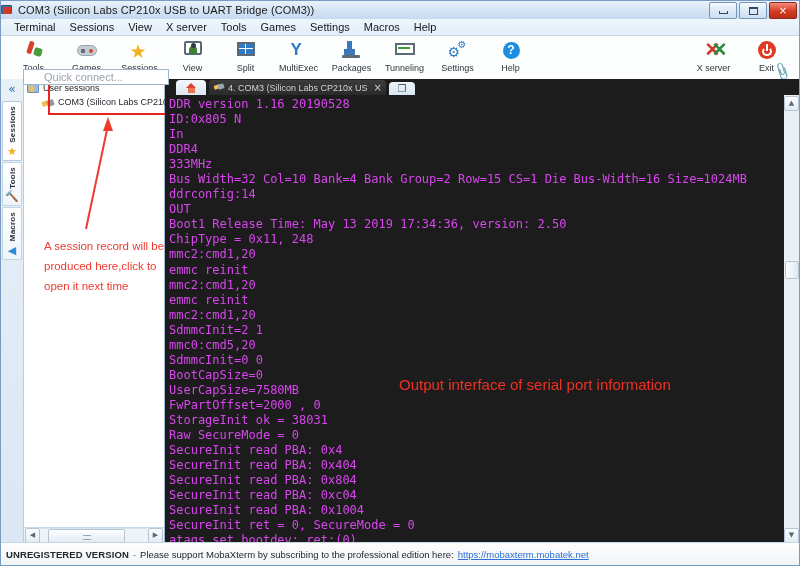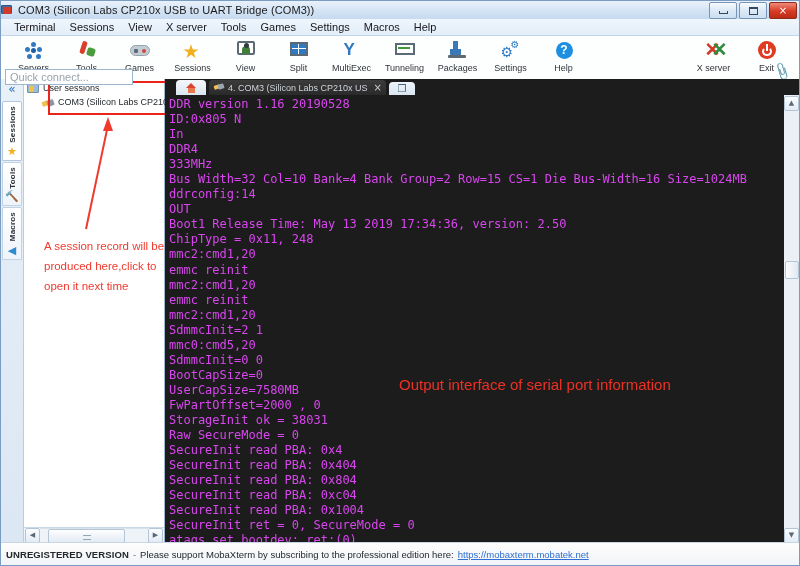--- a/index.html
+++ b/index.html
@@ -269,33 +269,20 @@
     <div class="menu-item">Tools</div>
     <div class="menu-item">Games</div>
     <div class="menu-item">Settings</div>
     <div class="menu-item">Macros</div>
     <div class="menu-item">Help</div>
   </div>
 
   <div class="toolbar">
 
 
-    <div class="tb-item">
-      <div class="tb-ico">
-        <div class="srv">
-          <span style="left:6px;top:0;"></span>
-            <span style="left:0;top:5px;"></span>
-            <span style="left:12px;top:5px;"></span>
-          <span style="left:6px;top:6px;background:#1d5fa8;"></span>
-            <span style="left:2px;top:12px;"></span>
-            <span style="left:11px;top:12px;"></span>
-        </div>
-      </div>
-      <div class="tb-label">Servers</div>
-    </div>
 
     <div class="tb-item">
       <div class="tb-ico">
         <span class="tool-h"></span>
           <span class="tool-w"></span>
       </div>
       <div class="tb-label">Tools</div>
     </div>
 
     <div class="tb-item">
@@ -330,33 +317,33 @@
 
     <div class="tb-item">
       <div class="tb-ico">
           <span class="mx">Y</span>
         </div>
       <div class="tb-label">MultiExec</div>
     </div>
 
     <div class="tb-item">
       <div class="tb-ico">
-          <span class="tun-m"></span>
-          <span class="tun-a"></span>
-        </div>
-      <div class="tb-label">Tunneling</div>
-    </div>
-
-    <div class="tb-item">
-      <div class="tb-ico">
           <span class="pkg-b"></span>
           <span class="pkg-t"></span>
           <span class="pkg-u"></span>
         </div>
       <div class="tb-label">Packages</div>
+    </div>
+
+    <div class="tb-item">
+      <div class="tb-ico">
+          <span class="tun-m"></span>
+          <span class="tun-a"></span>
+        </div>
+      <div class="tb-label">Tunneling</div>
     </div>
 
     <div class="tb-item">
       <div class="tb-ico">
           <span class="gear">⚙</span>
           <span class="gear2">⚙</span>
         </div>
       <div class="tb-label">Settings</div>
     </div>
 
@@ -379,21 +366,21 @@
         <div class="tb-ico">
             <span class="pwr"></span>
           </div>
         <div class="tb-label">Exit</div>
       </div>
     </div>
 
     <div class="tb-clip"><span class="clip">📎</span></div>
   </div>
 
-  <div style="position:absolute;left:4px;top:68px;width:128px;height:16px;border:1px solid #9eb6cb;background:#fff;display:flex;align-items:center;padding-left:4px;box-sizing:border-box;z-index:5;">
+  <div style="position:absolute;left:22px;top:68px;width:146px;height:16px;border:1px solid #9eb6cb;background:#fff;display:flex;align-items:center;padding-left:20px;box-sizing:border-box;z-index:5;">
     <span style="font-size:11px;color:#9aa4ad;">Quick connect...</span>
   </div>
 
   <div class="body">
 
     <div class="rail">
       <div class="rail-collapse">«</div>
       <div class="rail-tab active">
         <span class="rail-txt">Sessions</span>
         <span class="rail-ico" style="color:#f2b01e;">★</span>

